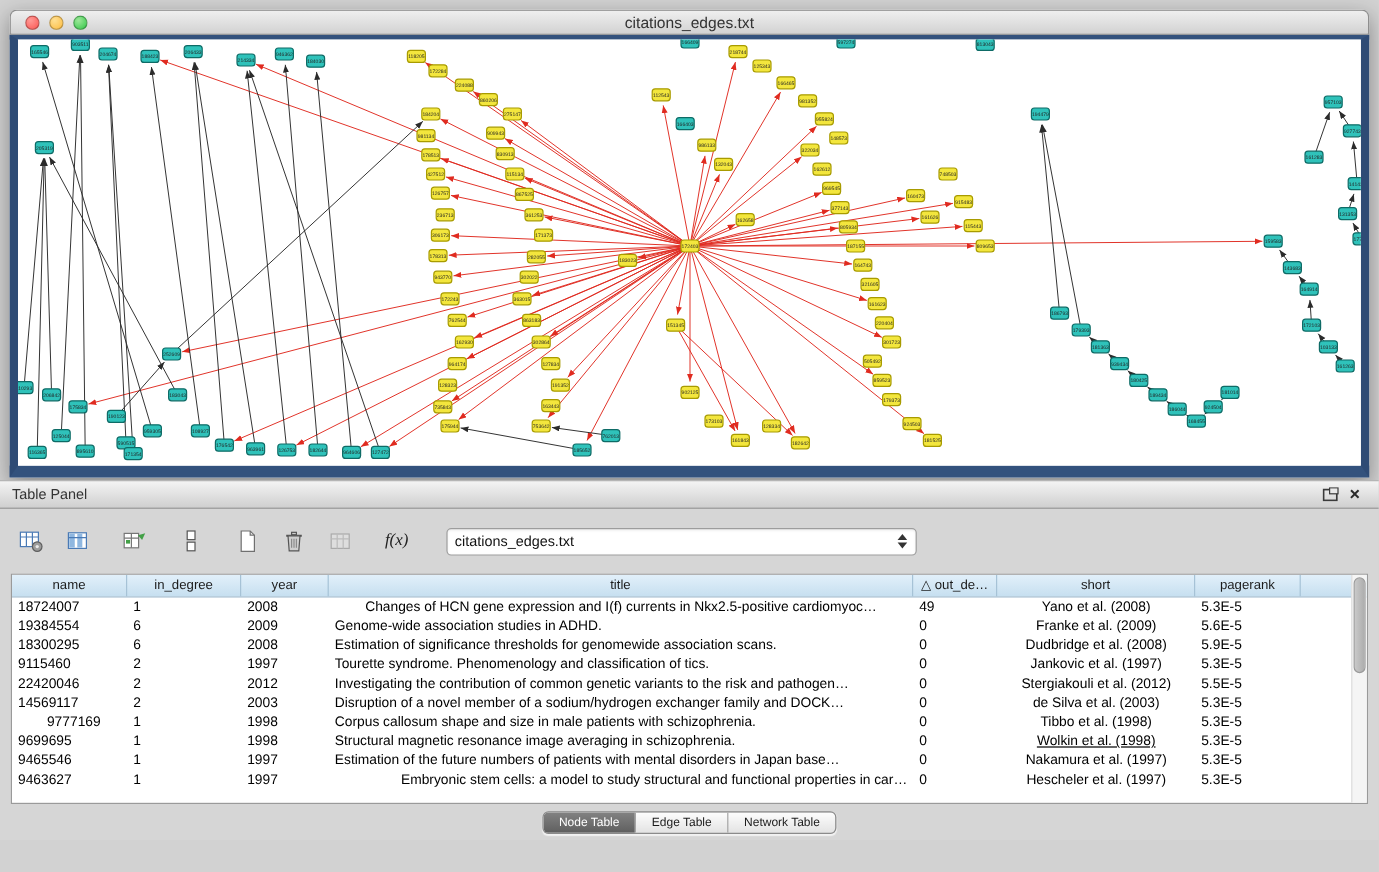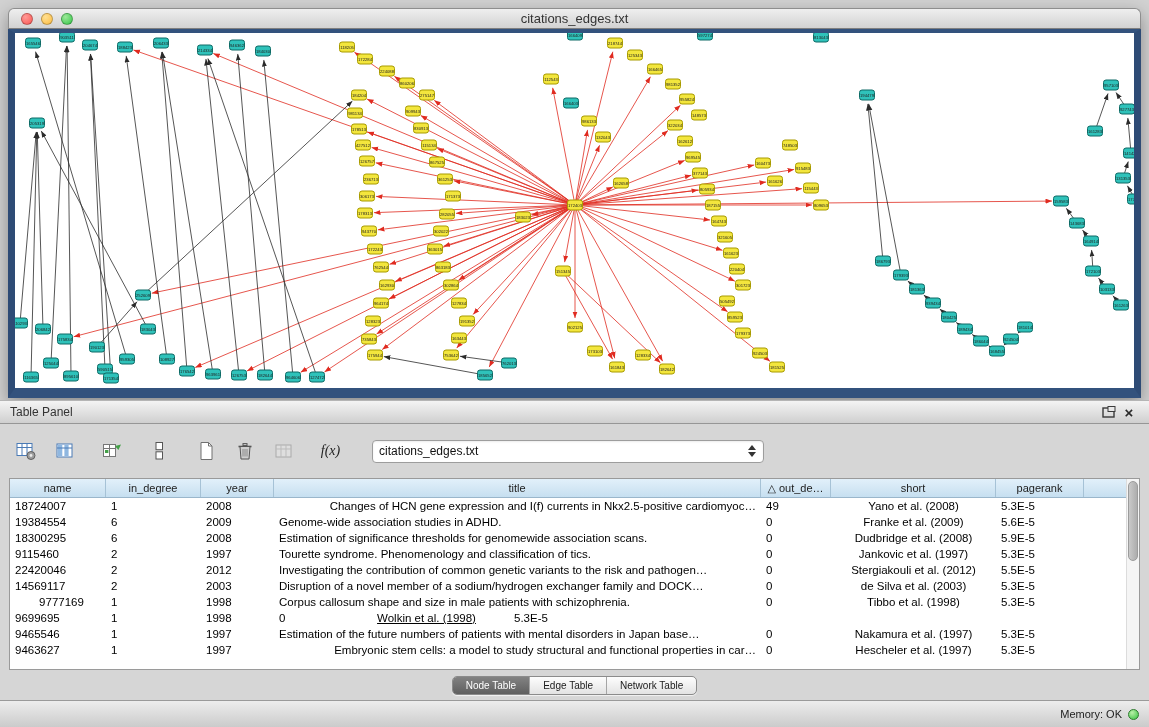--- a/index.html
+++ b/index.html
@@ -573,21 +573,21 @@
           <div class="th" style="width: 70px;">△ out_de…</div>
           <div class="th" style="width: 165px;">short</div>
           <div class="th" style="width: 88px;">pagerank</div>
           <div class="th fill"></div>
         </div>
       <div class="tbody" id="table-body">
           <div class="trw">
             <div class="td" style="width: 96px; text-align: left;">18724007</div>
             <div class="td" style="width: 95px; text-align: left;">1</div>
             <div class="td" style="width: 73px; text-align: left;">2008</div>
-            <div class="td" style="width: 487px; text-align: right;">Changes of HCN gene expression and I(f) currents in Nkx2.5-positive cardiomyoc…</div>
+            <div class="td" style="width: 487px; text-align: center;">Changes of HCN gene expression and I(f) currents in Nkx2.5-positive cardiomyoc…</div>
             <div class="td" style="width: 70px; text-align: left;">49</div>
             <div class="td" style="width: 165px; text-align: center;">Yano et al. (2008)</div>
             <div class="td" style="width: 88px; text-align: left;">5.3E-5</div>
           </div>
           <div class="trw">
             <div class="td" style="width: 96px; text-align: left;">19384554</div>
             <div class="td" style="width: 95px; text-align: left;">6</div>
             <div class="td" style="width: 73px; text-align: left;">2009</div>
             <div class="td" style="width: 487px; text-align: left;">Genome-wide association studies in ADHD.</div>
             <div class="td" style="width: 70px; text-align: left;">0</div>
@@ -636,20 +636,21 @@
             <div class="td" style="width: 73px; text-align: left;">1998</div>
             <div class="td" style="width: 487px; text-align: left;">Corpus callosum shape and size in male patients with schizophrenia.</div>
             <div class="td" style="width: 70px; text-align: left;">0</div>
             <div class="td" style="width: 165px; text-align: center;">Tibbo et al. (1998)</div>
             <div class="td" style="width: 88px; text-align: left;">5.3E-5</div>
           </div>
           <div class="trw">
             <div class="td" style="width: 96px; text-align: left;">9699695</div>
             <div class="td" style="width: 95px; text-align: left;">1</div>
             <div class="td" style="width: 73px; text-align: left;">1998</div>
+            <div class="td" style="width: 487px; text-align: left;">Structural magnetic resonance image averaging in schizophrenia.</div>
             <div class="td" style="width: 70px; text-align: left;">0</div>
             <div class="td" style="width: 165px; text-align: center; text-decoration: underline;">Wolkin et al. (1998)</div>
             <div class="td" style="width: 88px; text-align: left;">5.3E-5</div>
           </div>
           <div class="trw">
             <div class="td" style="width: 96px; text-align: left;">9465546</div>
             <div class="td" style="width: 95px; text-align: left;">1</div>
             <div class="td" style="width: 73px; text-align: left;">1997</div>
             <div class="td" style="width: 487px; text-align: left;">Estimation of the future numbers of patients with mental disorders in Japan base…</div>
             <div class="td" style="width: 70px; text-align: left;">0</div>
@@ -673,18 +674,14 @@
 
     <div class="tabs-row">
       <div class="seg">
         <button class="tab sel">Node Table</button>
         <button class="tab">Edge Table</button>
         <button class="tab">Network Table</button>
       </div>
     </div>
   </div>
 
-  <div class="status-bar">
-    <span class="mem-label">Memory: OK</span>
-    <span class="mem-dot"></span>
-  </div>
 
 </div>
 
 </body></html>

